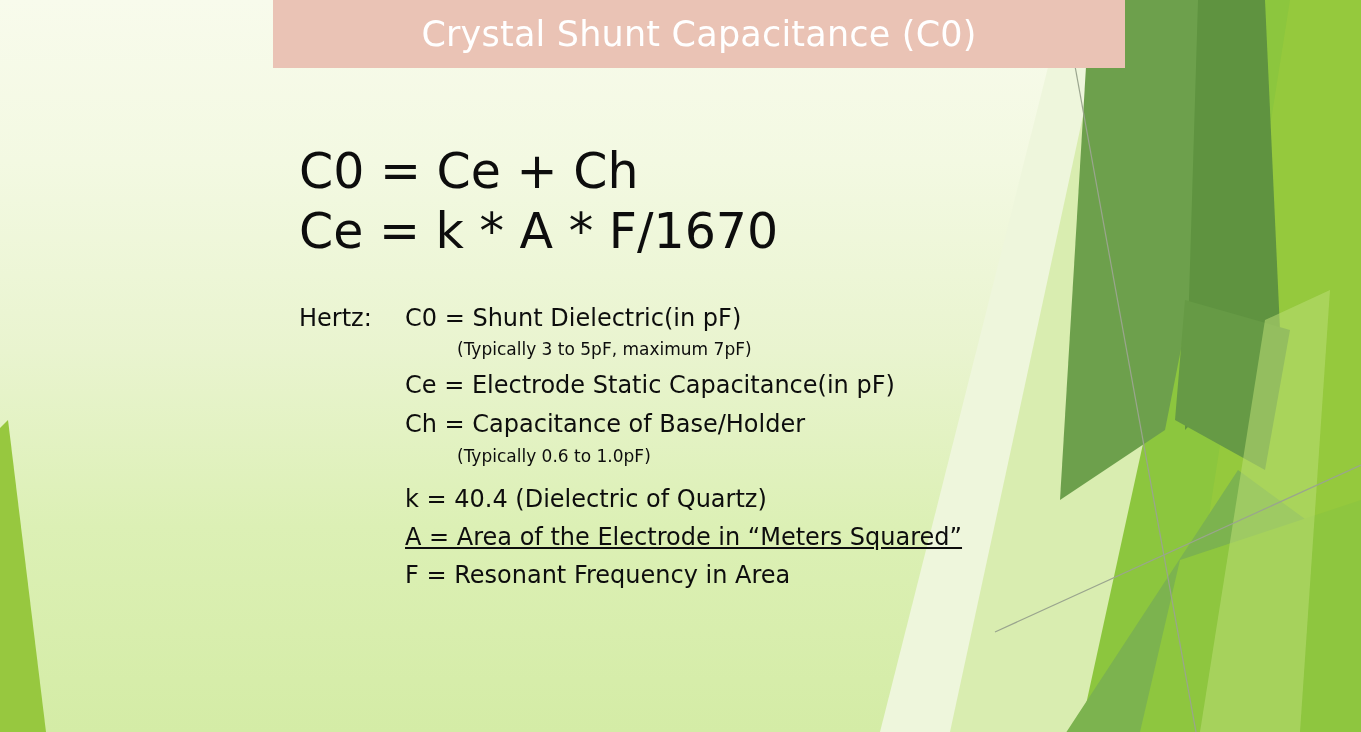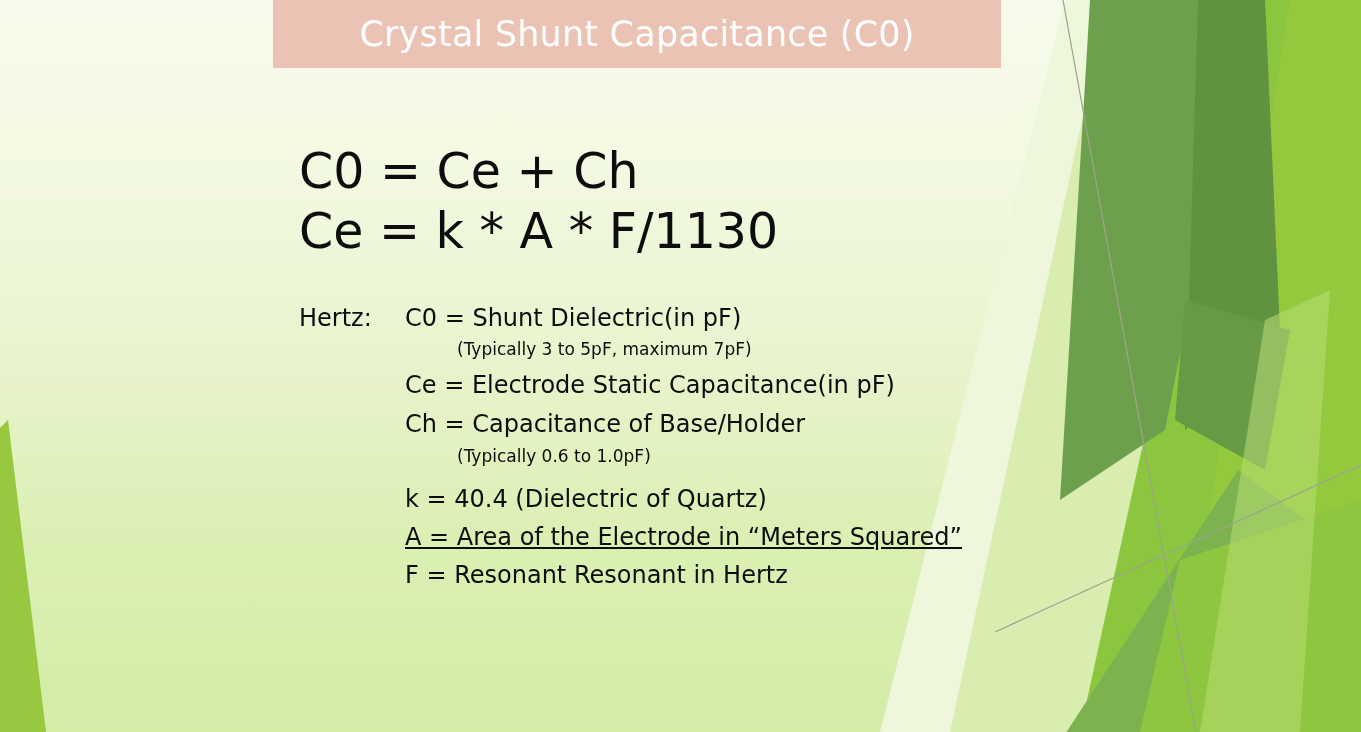--- a/index.html
+++ b/index.html
@@ -23,21 +23,21 @@
     width: 100%;
     height: 100%;
     pointer-events: none;
   }
 
   
   #title-band {
     position: absolute;
     left: 273px;
     top: 0px;
-    width: 728px;
+    width: 852px;
     height: 68px;
     background: #eac3b5;
     display: flex;
     align-items: center;
     justify-content: center;
   }
   #title-text {
     color: #ffffff;
     font-size: 35px;
     font-weight: 400;
@@ -140,31 +140,31 @@
   </svg>
 
   <div id="title-band">
     <span id="title-text">Crystal Shunt Capacitance (C0)</span>
   </div>
 
   <div id="content">
 
     <div class="formula" id="formula-0">C0 = Ce + Ch</div>
 
-    <div class="formula" id="formula-1">Ce = k * A * F/1130</div>
+    <div class="formula" id="formula-1">Ce = k * A * F/1670</div>
 
     <div class="where-row">
       <span class="where-label">Hertz:</span>
     </div>
 
     <div class="deflines">
       <div class="defline d0">C0 = Shunt Dielectric(in pF)</div>
       <div class="defline small d1">(Typically 3 to 5pF, maximum 7pF)</div>
       <div class="defline d2">Ce = Electrode Static Capacitance(in pF)</div>
       <div class="defline d3">Ch = Capacitance of Base/Holder</div>
       <div class="defline small d4">(Typically 0.6 to 1.0pF)</div>
       <div class="defline d5">k = 40.4 (Dielectric of Quartz)</div>
       <div class="defline d6">A = Area of the Electrode in “Meters Squared”</div>
-      <div class="defline d7">F = Resonant Resonant in Hertz</div>
+      <div class="defline d7">F = Resonant Frequency in Area</div>
     </div>
 
   </div>
 </div>
 
 </body></html>

